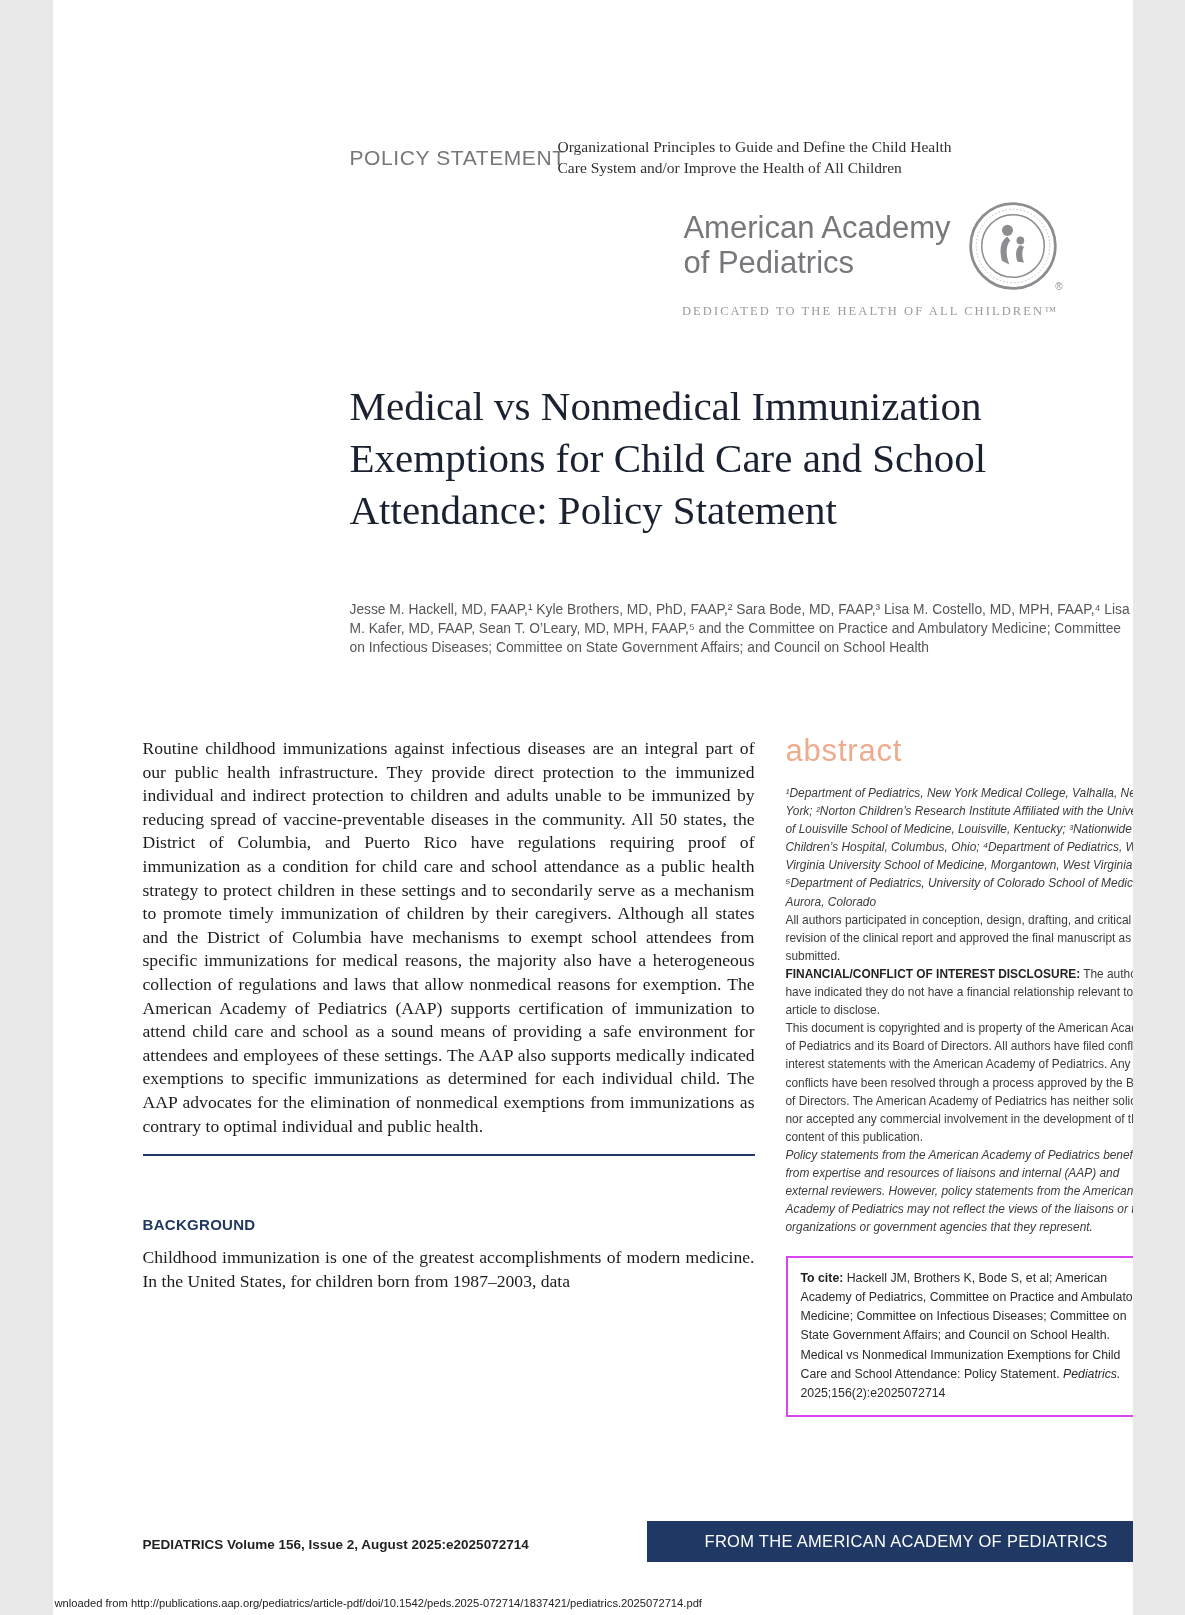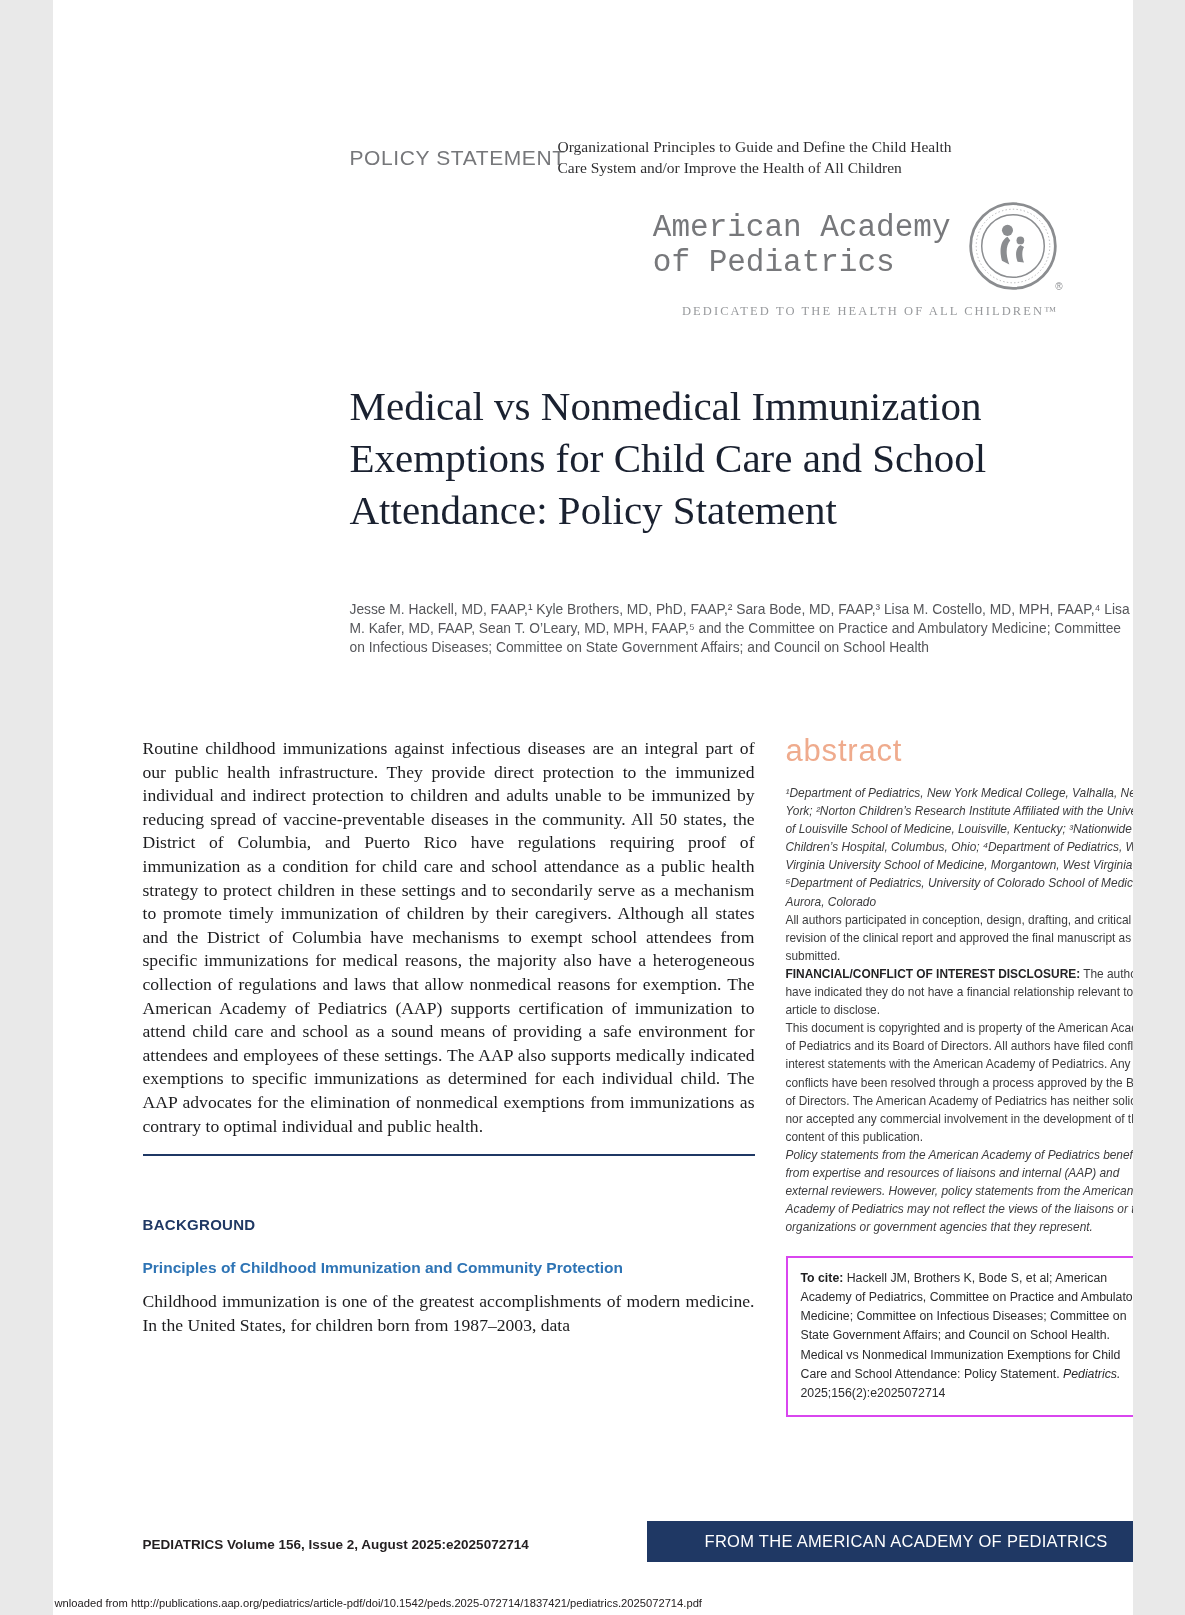--- a/index.html
+++ b/index.html
@@ -23,21 +23,21 @@
     position: absolute; left: 505px; top: 137px;
     font-family: "Liberation Serif", serif;
     font-size: 15.5px; line-height: 1.33; color: #2f2f31;
   }
   
   .logo-block {
     position: absolute; top: 200px; right: 74px;
     display: flex; align-items: center; gap: 16px;
   }
   .logo-text {
-    font-family: Liberation Mono, monospace;
+    font-family: Liberation Sans, sans-serif;
     font-size: 31px; line-height: 1.12; color: #77787b;
   }
   .seal { position: relative; width: 92px; height: 92px; }
   .seal svg { width: 92px; height: 92px; display: block; }
   .reg-mark {
     position: absolute; right: -4px; bottom: 0;
     font-size: 10px; color: #8b8d90;
   }
   .tagline {
     position: absolute; right: 74px; top: 304px;
@@ -150,21 +150,20 @@
   <div class="tagline">DEDICATED TO THE HEALTH OF ALL CHILDREN™</div>
 
   <h1 class="title">Medical vs Nonmedical Immunization Exemptions for Child Care and School Attendance: Policy Statement</h1>
   <p class="authors">Jesse M. Hackell, MD, FAAP,¹ Kyle Brothers, MD, PhD, FAAP,² Sara Bode, MD, FAAP,³ Lisa M. Costello, MD, MPH, FAAP,⁴ Lisa M. Kafer, MD, FAAP, Sean T. O’Leary, MD, MPH, FAAP,⁵ and the Committee on Practice and Ambulatory Medicine; Committee on Infectious Diseases; Committee on State Government Affairs; and Council on School Health</p>
 
   <div class="columns">
     <div class="col-left">
       <p class="intro">Routine childhood immunizations against infectious diseases are an integral part of our public health infrastructure. They provide direct protection to the immunized individual and indirect protection to children and adults unable to be immunized by reducing spread of vaccine-preventable diseases in the community. All 50 states, the District of Columbia, and Puerto Rico have regulations requiring proof of immunization as a condition for child care and school attendance as a public health strategy to protect children in these settings and to secondarily serve as a mechanism to promote timely immunization of children by their caregivers. Although all states and the District of Columbia have mechanisms to exempt school attendees from specific immunizations for medical reasons, the majority also have a heterogeneous collection of regulations and laws that allow nonmedical reasons for exemption. The American Academy of Pediatrics (AAP) supports certification of immunization to attend child care and school as a sound means of providing a safe environment for attendees and employees of these settings. The AAP also supports medically indicated exemptions to specific immunizations as determined for each individual child. The AAP advocates for the elimination of nonmedical exemptions from immunizations as contrary to optimal individual and public health.</p>
       <hr class="divider">
       <h2 class="bg-heading">BACKGROUND</h2>
-      <h3 class="sub-heading">Principles of Childhood Immunization and Community Protection</h3>
       <p class="body-para">Childhood immunization is one of the greatest accomplishments of modern medicine. In the United States, for children born from 1987–2003, data</p>
     </div>
 
     <div class="col-right">
       <div class="abstract-heading">abstract</div>
       <p class="affiliations">¹Department of Pediatrics, New York Medical College, Valhalla, New York; ²Norton Children’s Research Institute Affiliated with the University of Louisville School of Medicine, Louisville, Kentucky; ³Nationwide Children’s Hospital, Columbus, Ohio; ⁴Department of Pediatrics, West Virginia University School of Medicine, Morgantown, West Virginia; and ⁵Department of Pediatrics, University of Colorado School of Medicine, Aurora, Colorado</p>
       <p class="meta">All authors participated in conception, design, drafting, and critical revision of the clinical report and approved the final manuscript as submitted.</p>
       <p class="meta"><strong>FINANCIAL/CONFLICT OF INTEREST DISCLOSURE:</strong><span> The authors have indicated they do not have a financial relationship relevant to this article to disclose.</span></p>
       <p class="meta">This document is copyrighted and is property of the American Academy of Pediatrics and its Board of Directors. All authors have filed conflict of interest statements with the American Academy of Pediatrics. Any conflicts have been resolved through a process approved by the Board of Directors. The American Academy of Pediatrics has neither solicited nor accepted any commercial involvement in the development of the content of this publication.</p>
       <p class="meta italic">Policy statements from the American Academy of Pediatrics benefit from expertise and resources of liaisons and internal (AAP) and external reviewers. However, policy statements from the American Academy of Pediatrics may not reflect the views of the liaisons or the organizations or government agencies that they represent.</p>

